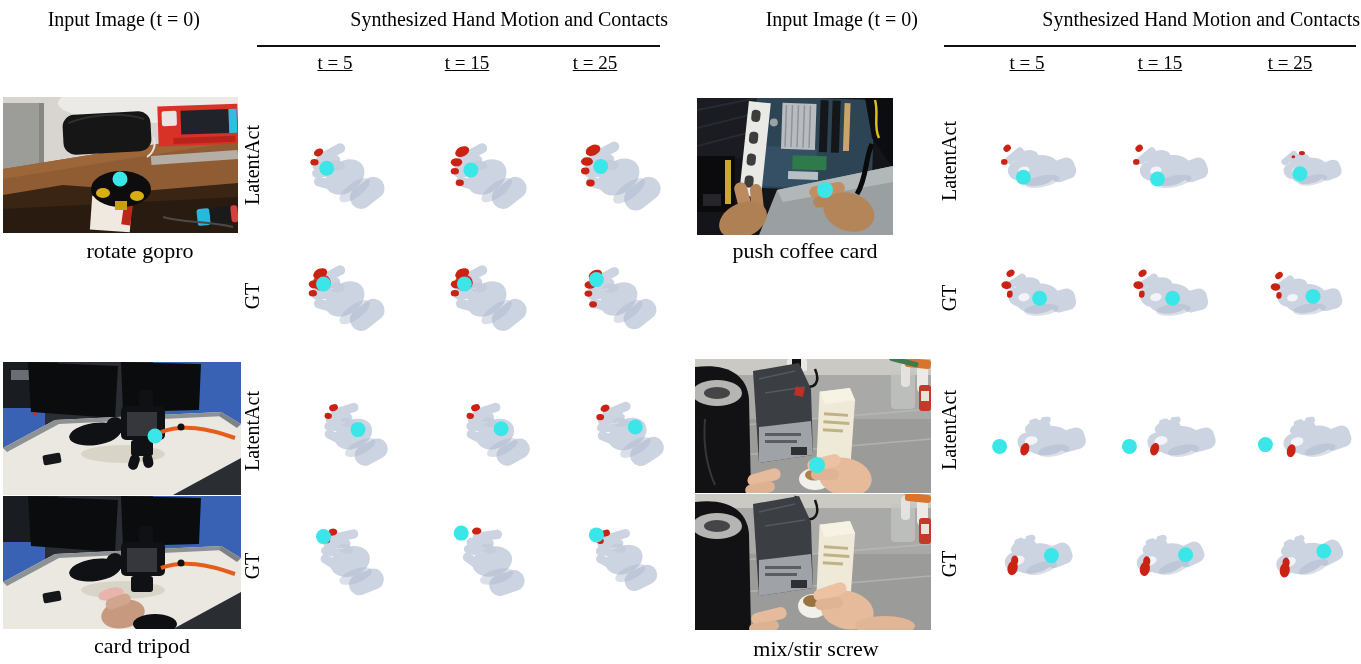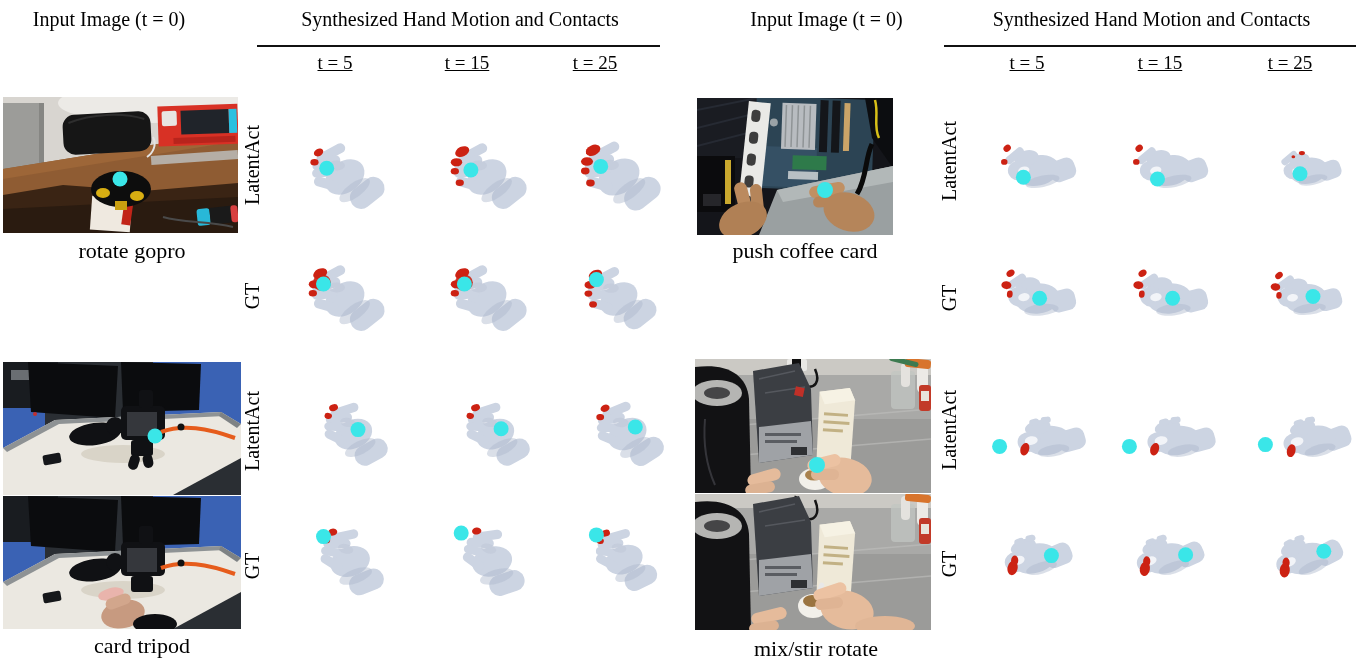--- a/index.html
+++ b/index.html
@@ -1,18 +1,18 @@
 <!DOCTYPE html>
 <html><head>
 <meta charset="utf-8">
 <style>
   html,body{margin:0;padding:0;background:#fff;}
   .canvas{position:relative;width:1361px;height:664px;background:#fff;overflow:hidden;
           font-family:"Liberation Serif","DejaVu Serif",serif;color:#000;}
-  .hdr{position:absolute;text-align:center;font-size:20px;white-space:nowrap;}
+  .hdr{position:absolute;text-align:right;font-size:20px;white-space:nowrap;}
   .rule{position:absolute;height:2px;background:#111;}
   .thdr{position:absolute;width:90px;text-align:center;font-size:19px;white-space:nowrap;text-decoration:underline;}
   .rlabel{position:absolute;white-space:nowrap;font-size:20px;
           transform:translate(-50%,-50%) rotate(-90deg);transform-origin:center;}
   .caption{position:absolute;transform:translateX(-50%);font-size:22px;white-space:nowrap;}
   .photo{position:absolute;}
   .photo svg{display:block;}
   .hand-cell{position:absolute;width:108px;height:88px;}
 </style>
 </head>
@@ -65,21 +65,21 @@
       <rect x="112" y="104" width="12" height="9" fill="#c99f10"></rect>
       <g transform="rotate(-6 215 118)">
         <rect x="194" y="110" width="13" height="17" rx="3" fill="#28b8d8"></rect>
         <rect x="207" y="110" width="21" height="17" fill="#1a1a1a"></rect>
         <rect x="228" y="110" width="7" height="17" rx="3" fill="#d84040"></rect>
       </g>
       <path d="M160,120 C180,126 205,124 230,130" stroke="#4a4a4a" stroke-width="2" fill="none"></path>
       <circle cx="117" cy="82" r="7.5" fill="#3ae6e8"></circle>
     </svg>
   </div>
-  <div class="caption" style="left:132px;top:238px">rotate gopro</div>
+  <div class="caption" style="left:140px;top:238px">rotate gopro</div>
 
   <div class="photo" style="left:3px;top:362px;width:238px;height:133px">
     <svg viewBox="0 0 238 133" width="238" height="133">
       <rect width="238" height="133" fill="#2a2e33"></rect>
       <rect x="150" y="0" width="88" height="72" fill="#3a62b4"></rect>
       <rect x="0" y="34" width="42" height="66" fill="#3a62b4"></rect>
       <rect x="0" y="0" width="55" height="46" fill="#191c20"></rect>
       <rect x="8" y="8" width="20" height="10" fill="#6a6e72"></rect>
       <path d="M25,0 L115,4 L112,56 L28,50 Z" fill="#0b0c0e"></path>
       <path d="M118,0 L198,2 L196,48 L120,50 Z" fill="#0b0c0e"></path>
@@ -257,21 +257,21 @@
       <ellipse cx="117" cy="107" rx="9" ry="6" fill="#9a7440"></ellipse>
       <rect x="122" y="88" width="5" height="18" rx="2.5" fill="#e8e8e8" transform="rotate(20 124 97)"></rect>
       <rect x="56" y="116" width="36" height="12" rx="6" fill="#e5bb9b" transform="rotate(-14 74 122)"></rect>
       <rect x="54" y="128" width="30" height="10" rx="5" fill="#dcb292" transform="rotate(-8 69 133)"></rect>
       <ellipse cx="152" cy="116" rx="27" ry="19" fill="#e5bb9b" transform="rotate(14 152 116)"></ellipse>
       <rect x="118" y="92" width="34" height="12" rx="6" fill="#ecc2a2" transform="rotate(-18 134 98)"></rect>
       <rect x="120" y="104" width="28" height="11" rx="5.5" fill="#dfb494" transform="rotate(-6 134 109)"></rect>
       <ellipse cx="190" cy="132" rx="30" ry="10" fill="#e0b696"></ellipse>
     </svg>
   </div>
-  <div class="caption" style="left:816px;top:636px">mix/stir rotate</div>
+  <div class="caption" style="left:816px;top:636px">mix/stir screw</div>
 
   <div class="rlabel" style="left:252px;top:165px">LatentAct</div>
   <div class="rlabel" style="left:252px;top:296px">GT</div>
   <div class="rlabel" style="left:252px;top:431px">LatentAct</div>
   <div class="rlabel" style="left:252px;top:566px">GT</div>
   <div class="rlabel" style="left:949px;top:161px">LatentAct</div>
   <div class="rlabel" style="left:949px;top:298px">GT</div>
   <div class="rlabel" style="left:949px;top:430px">LatentAct</div>
   <div class="rlabel" style="left:949px;top:564px">GT</div>
 

